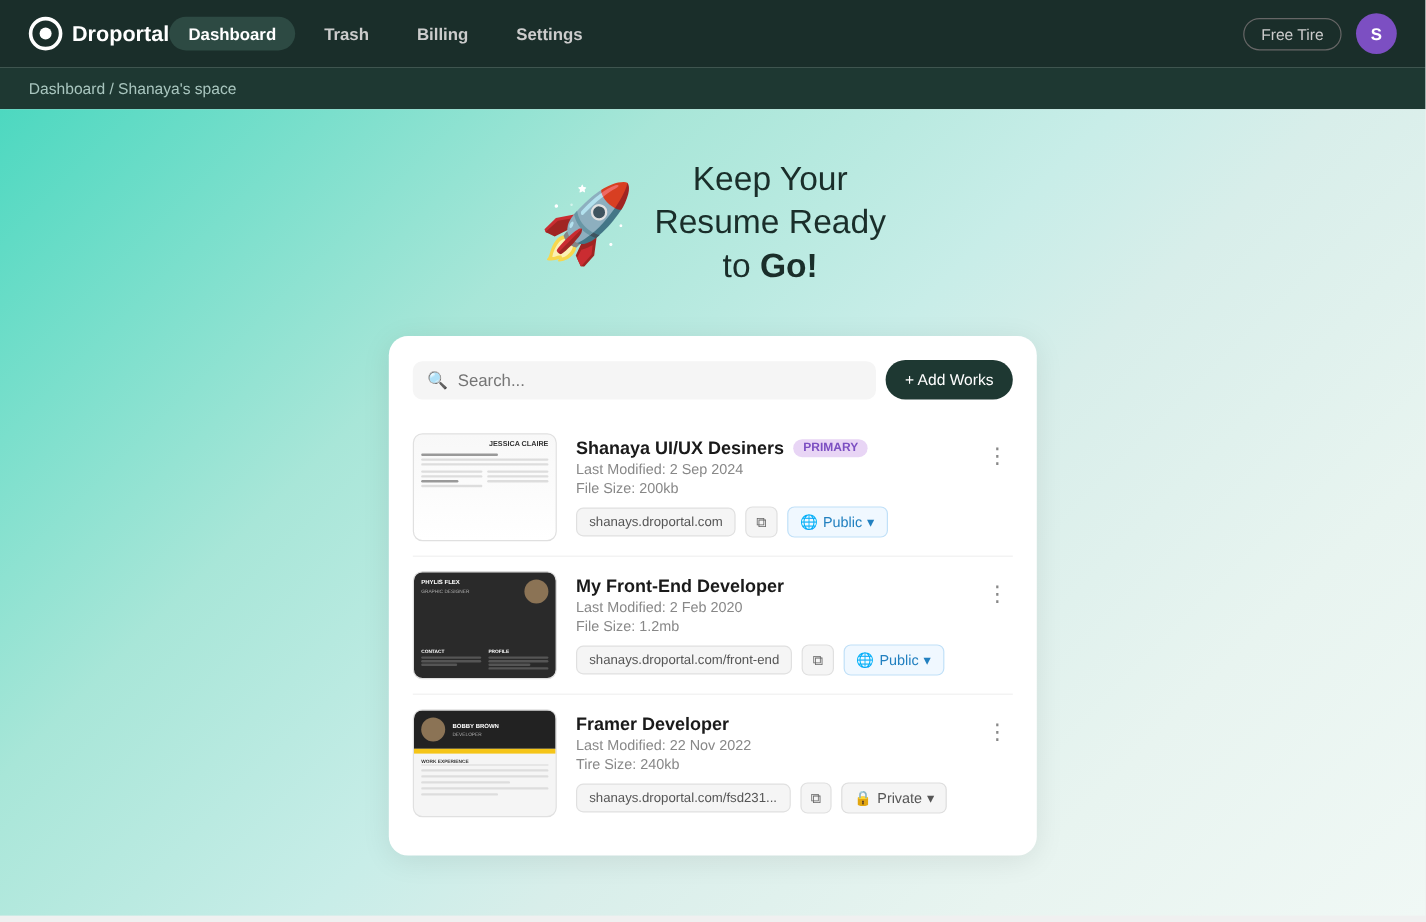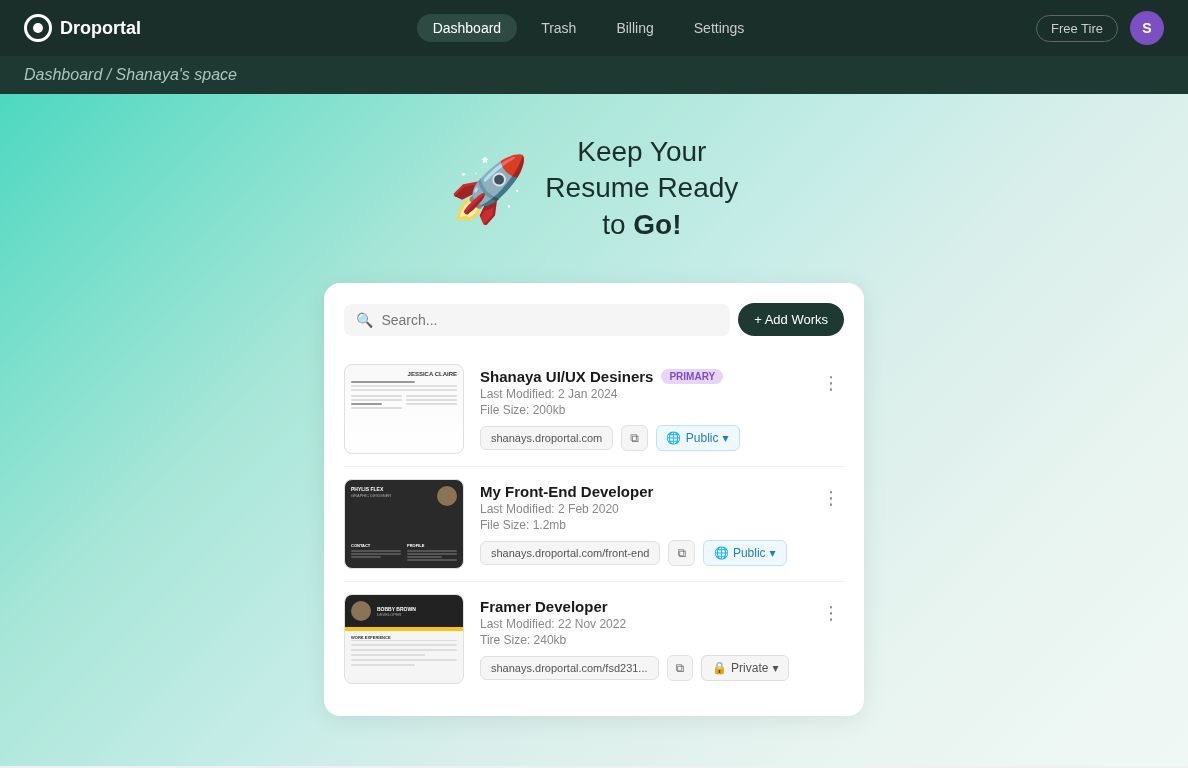--- a/index.html
+++ b/index.html
@@ -34,21 +34,22 @@
       border-radius: 50%;
       position: absolute;
       top: 50%; left: 50%;
       transform: translate(-50%, -50%);
     }
     .nav-links {
       display: flex;
       align-items: center;
       gap: 8px;
       flex: 1;
-      justify-content: center;
+      justify-content: flex-start;
+      font-weight: bold;
     }
     .nav-link {
       color: #ccc;
       font-size: 14px;
       padding: 6px 16px;
       border-radius: 20px;
       cursor: pointer;
       text-decoration: none;
     }
     .nav-link.active {
@@ -79,22 +80,21 @@
       justify-content: center;
       font-size: 14px;
       font-weight: 600;
     }
 
     
     .breadcrumb-bar {
       background: #1e3832;
       padding: 10px 24px;
       color: #a8c5be;
-      font-size: 16px;
-      font-style: italic;
+      font-size: 13px;
     }
 
     
     .main {
       background: linear-gradient(135deg, #4dd8c0 0%, #a8e6d8 30%, #c8ede8 50%, #d8eeea 60%, #e8f4f0 80%, #f0f8f5 100%);
       min-height: calc(768px - 56px - 40px);
       padding: 40px 0 20px 0;
       display: flex;
       flex-direction: column;
       align-items: center;
@@ -407,21 +407,21 @@
             <div class="t-line"></div>
             <div class="t-line"></div>
           </div>
         </div>
       </div>
       <div class="file-info">
         <div class="file-name-row">
           <span class="file-name">Shanaya UI/UX Desiners</span>
           <span class="primary-badge">PRIMARY</span>
         </div>
-        <div class="file-meta">Last Modified: 2 Jan 2024</div>
+        <div class="file-meta">Last Modified: 2 Sep 2024</div>
         <div class="file-size">File Size: 200kb</div>
         <div class="file-url-row">
           <span class="file-url">shanays.droportal.com</span>
           <button class="copy-icon-btn">⧉</button>
           <button class="visibility-btn">
             <span>🌐</span>
             <span>Public</span>
             <span>▾</span>
           </button>
         </div>

